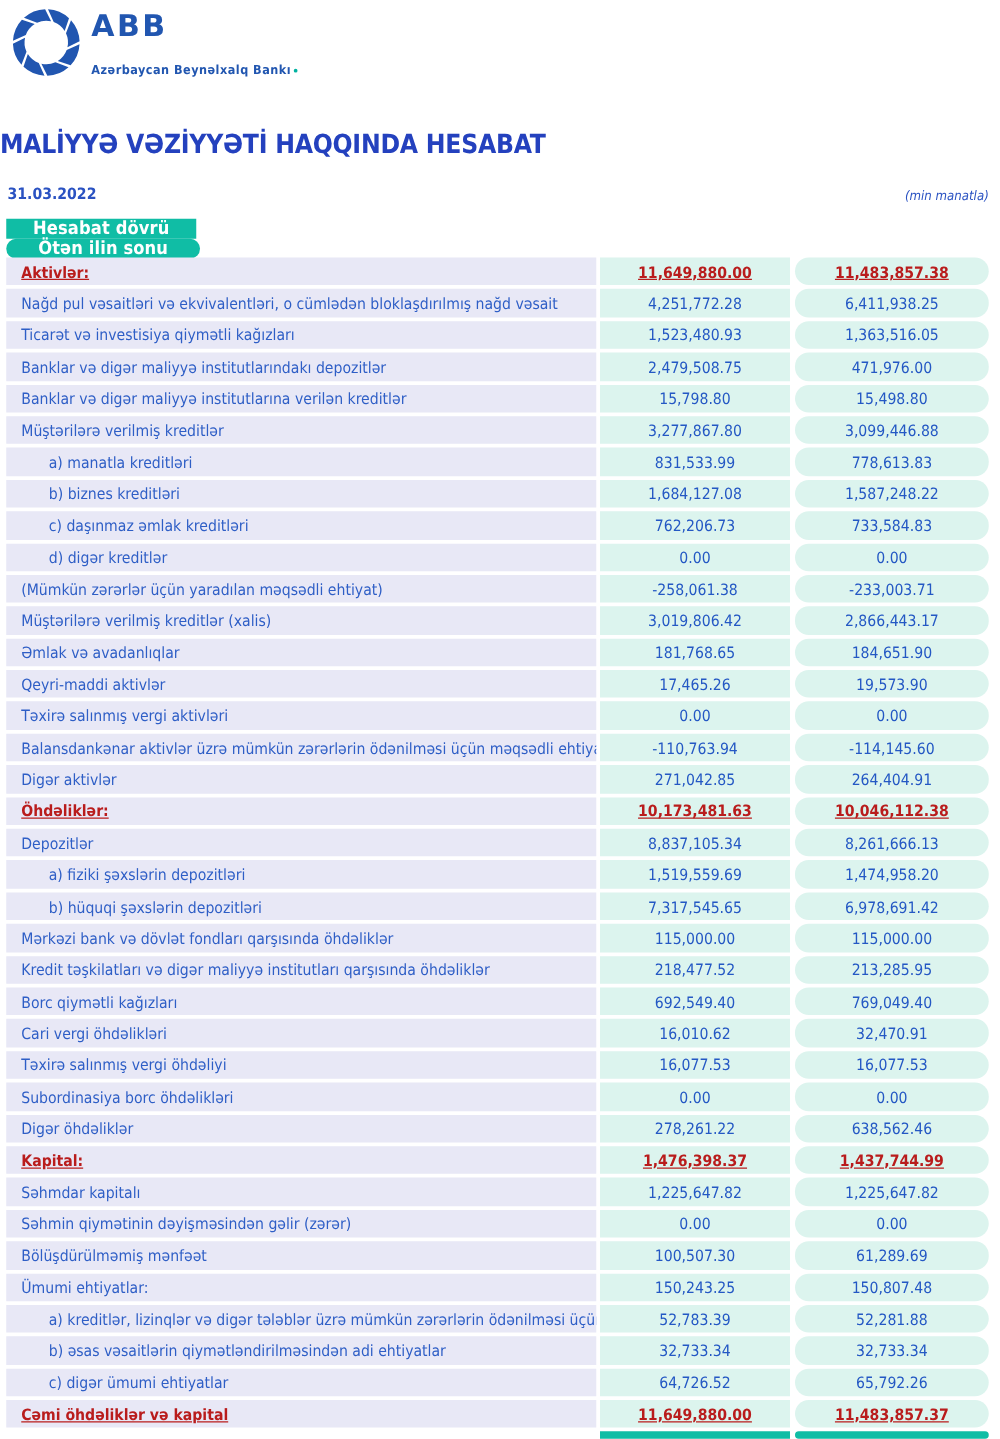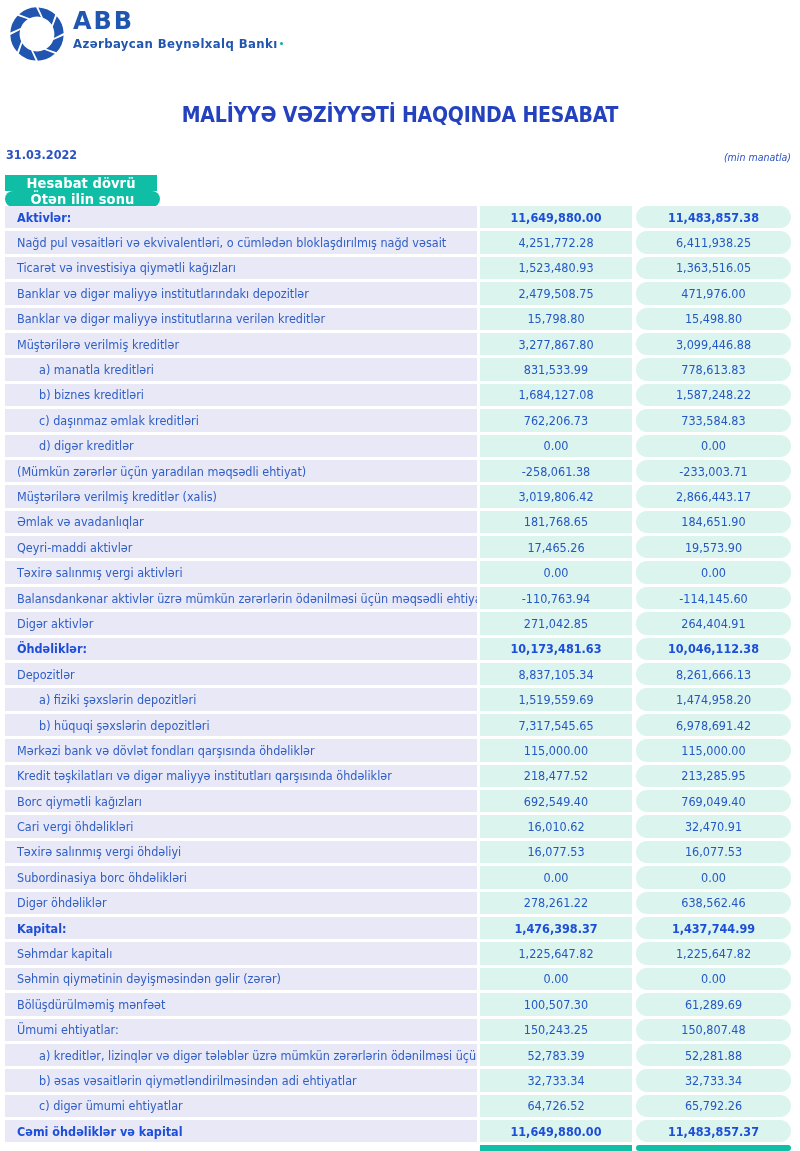--- a/index.html
+++ b/index.html
@@ -14,30 +14,30 @@
 
   
   .logo { position: absolute; top: 5px; left: 8px; display: flex; align-items: flex-start; }
   .logo-swirl { width: 58px; height: 58px; }
   .logo-textblock { margin-left: 7px; margin-top: 6px; }
   .logo-abb {
     font-size: 24px; font-weight: 700; color: #2156b0;
     letter-spacing: 2px; line-height: 0.9; font-stretch: normal;
   }
   .logo-tagline {
-    margin-top: 3px; font-size: 13px; font-weight: 700; color: #2156b0;
+    margin-top: 18px; font-size: 10px; font-weight: 700; color: #2156b0;
     letter-spacing: 0.4px; white-space: nowrap; display: flex; align-items: center;
   }
   .logo-dot { display: inline-block; width: 3px; height: 3px; border-radius: 50%;
     background: #00b2a0; margin-left: 2px; }
 
   
   .report-title {
     position: absolute; top: 103px; left: 0; width: 100%;
-    text-align: center; font-size: 21px; font-weight: 700;
+    font-size: 21px; font-weight: 700;
     color: #2441be; letter-spacing: -0.2px;
   }
   .meta-date {
     position: absolute; top: 147px; left: 6px;
     font-size: 12.5px; font-weight: 700; color: #2a52c2;
   }
   .meta-note {
     position: absolute; top: 151px; right: 9px;
     font-size: 10.5px; font-style: italic; font-weight: 400; color: #2a52c2;
   }
@@ -60,21 +60,21 @@
   .cell-label {
     background: #e8e8f6; color: #2e5ec6; font-size: 12.5px;
     display: flex; align-items: center; padding-left: 12px;
     white-space: nowrap; overflow: hidden;
   }
   .cell-val {
     background: #dcf4ee; color: #2458c4; font-size: 12.5px;
     display: flex; align-items: center; justify-content: center;
     font-variant-numeric: tabular-nums;
   }
-  .t-row.bold .cell-label, .t-row.bold .cell-val { font-weight: 700; color: #1d4ed8; }
+  .t-row.bold .cell-label, .t-row.bold .cell-val { font-weight: 700; color: #b91c1c; text-decoration: underline; }
   .t-row.indent .cell-label { padding-left: 34px; }
 
   .bottom-strip-row { display: flex; height: 6px; }
   .strip { background: #10bda5; }
   .strip-spacer { background: transparent; }
 </style>
 </head>
 <body>
 
 <div class="logo">

